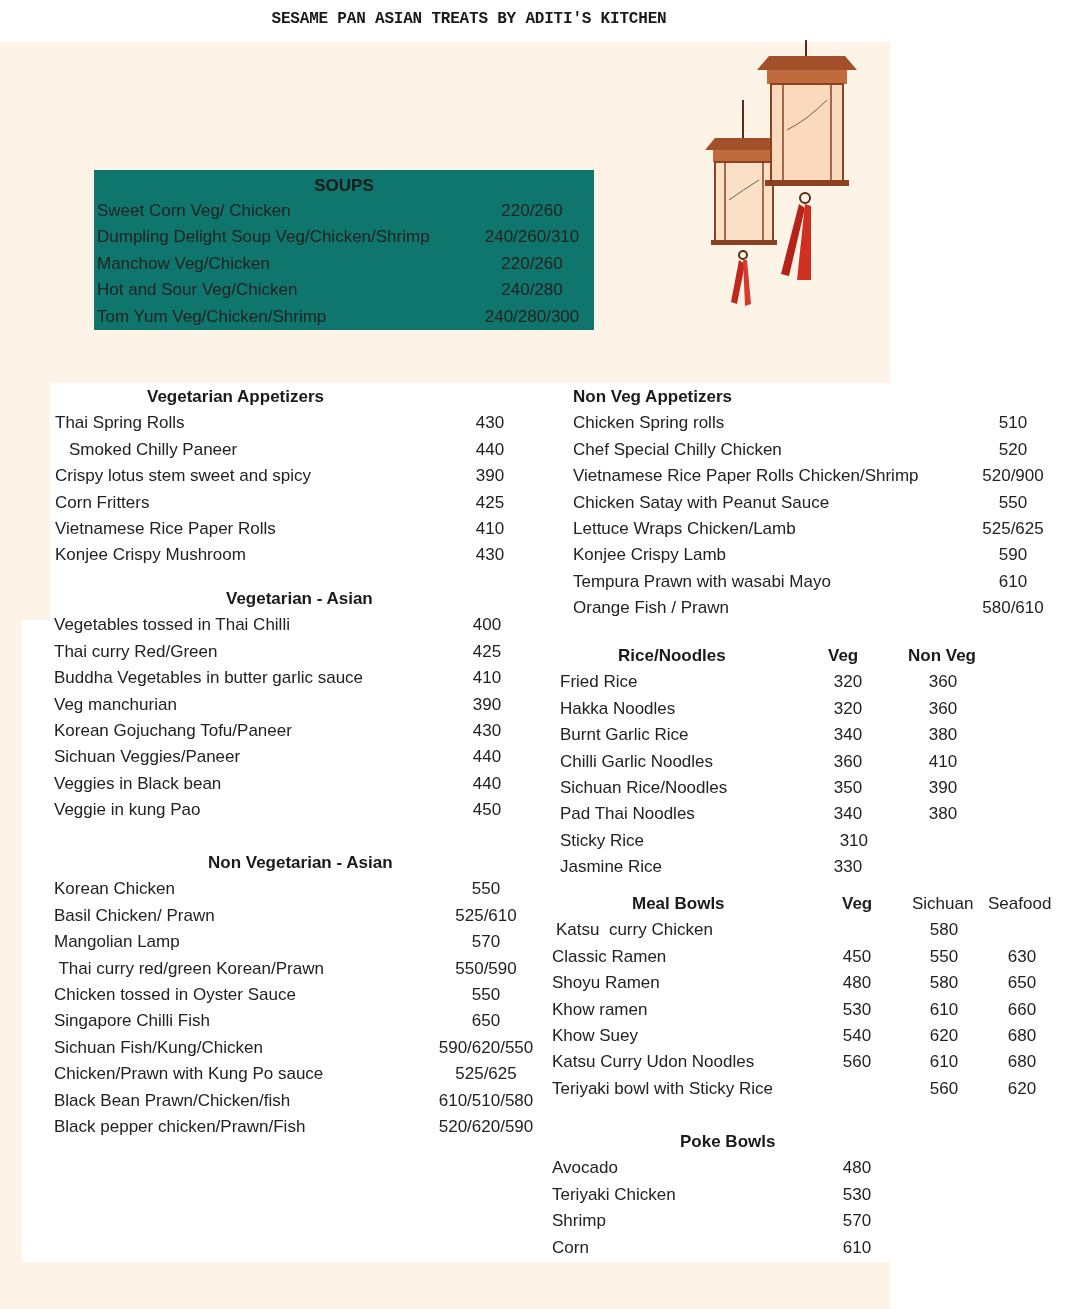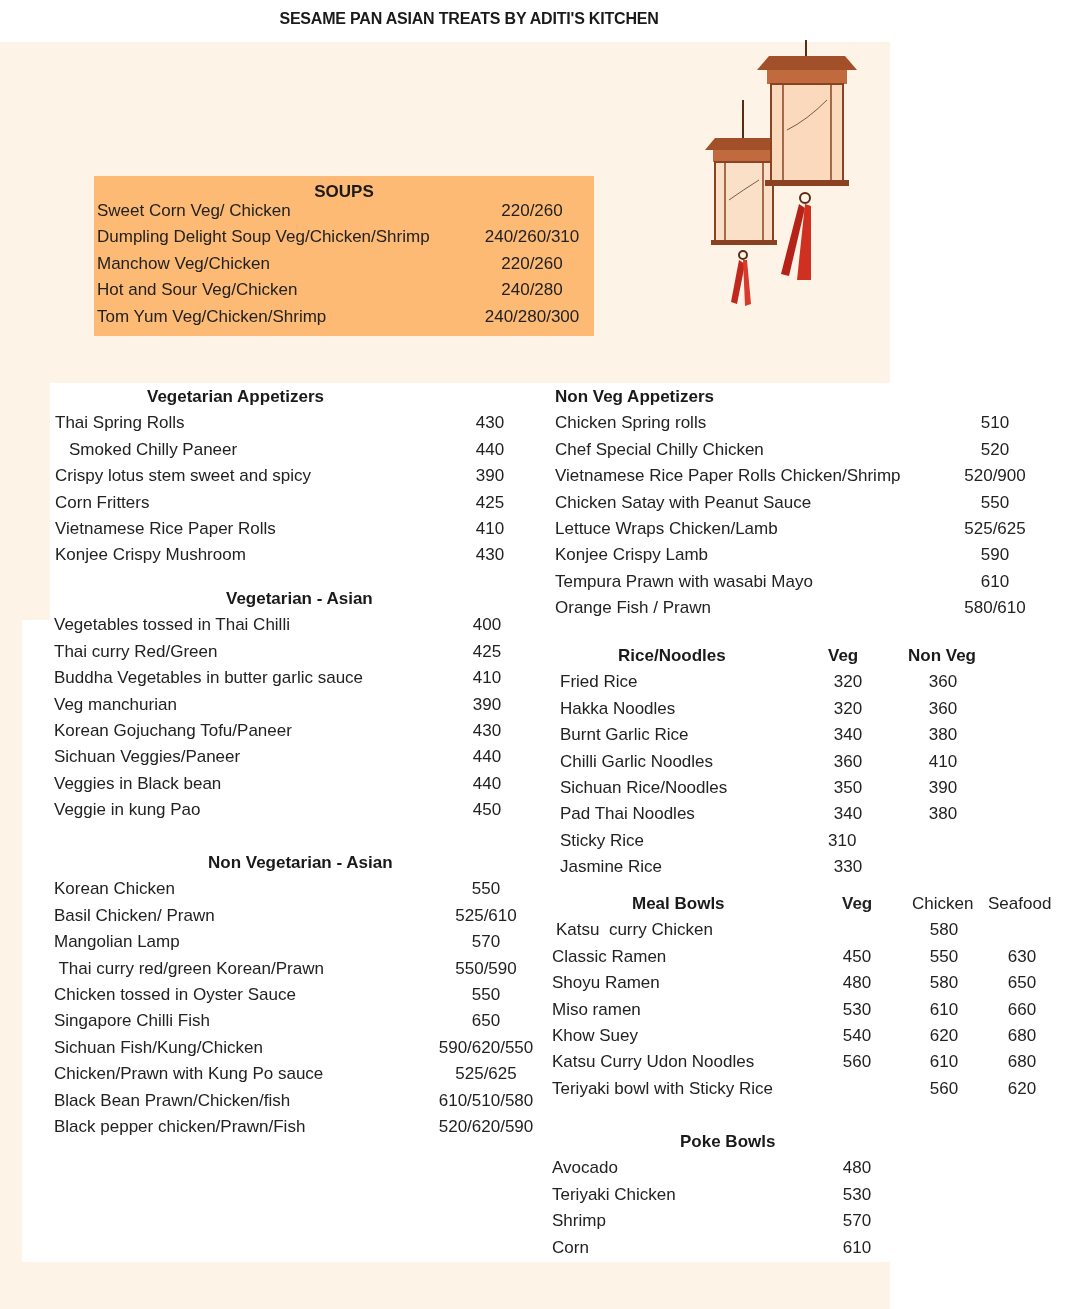--- a/index.html
+++ b/index.html
@@ -1,23 +1,23 @@
 <!DOCTYPE html>
 <html><head>
 <meta charset="utf-8">
 <style>
   html,body{margin:0;padding:0;}
   body{width:1080px;height:1309px;position:relative;background:#ffffff;overflow:hidden;
        font-family:"Liberation Sans","DejaVu Sans",sans-serif;color:#222;}
   .title{position:absolute;top:10px;left:0;width:938px;text-align:center;font-weight:bold;
-         font-size:16px;letter-spacing:-0.2px;color:#1a1a1a;}
+         font-size:16px;letter-spacing:-0.2px;color:#1a1a1a;font-family:Liberation Mono, monospace;}
   .cream{position:absolute;left:0;top:42px;width:890px;height:1267px;background:#fdf3e6;}
   .white-panel-a{position:absolute;left:50px;top:383px;width:1030px;height:240px;background:#fff;}
   .white-panel-b{position:absolute;left:22px;top:620px;width:1058px;height:642px;background:#fff;}
-  .soups{position:absolute;left:94px;top:176px;width:500px;height:160px;background:#fdba74;}
+  .soups{position:absolute;left:94px;top:170px;width:500px;height:160px;background:#0f766e;}
   .row{position:absolute;font-size:17px;line-height:26px;white-space:nowrap;color:#2a2a2a;}
   .hdr{font-weight:bold;color:#1a1a1a;}
   .section{position:absolute;}
   .section .r{height:26.4px;position:relative;font-size:17px;line-height:26px;white-space:nowrap;}
   .section .r span{position:absolute;top:0;}
   .lantern{position:absolute;left:695px;top:40px;width:170px;height:270px;}
 </style>
 </head>
 <body>
 
@@ -186,21 +186,21 @@
   <div class="r">
       <span style="left:0">Black Bean Prawn/Chicken/fish</span>
       <span style="left:378px;width:108px;text-align:center">610/510/580</span>
     </div>
   <div class="r">
       <span style="left:0">Black pepper chicken/Prawn/Fish</span>
       <span style="left:378px;width:108px;text-align:center">520/620/590</span>
     </div>
 </div>
 
-<div class="section" style="left:555px;top:384px;width:490px;">
+<div class="section" style="left:573px;top:384px;width:490px;">
   <div class="r hdr">
       <span style="left:0">Non Veg Appetizers</span>
     </div>
   <div class="r">
       <span style="left:0">Chicken Spring rolls</span>
       <span style="left:400px;width:80px;text-align:center">510</span>
     </div>
   <div class="r">
       <span style="left:0">Chef Special Chilly Chicken</span>
       <span style="left:400px;width:80px;text-align:center">520</span>
@@ -262,35 +262,35 @@
       <span style="left:268px;width:40px;text-align:center">350</span>
       <span style="left:363px;width:40px;text-align:center">390</span>
     </div>
   <div class="r">
       <span style="left:0">Pad Thai Noodles</span>
       <span style="left:268px;width:40px;text-align:center">340</span>
       <span style="left:363px;width:40px;text-align:center">380</span>
     </div>
   <div class="r">
       <span style="left:0">Sticky Rice</span>
-      <span style="left:268px;width:40px;text-align:left">310</span>
+      <span style="left:268px;width:40px;text-align:right">310</span>
       <span style="left:363px;width:40px;text-align:center"></span>
     </div>
   <div class="r">
       <span style="left:0">Jasmine Rice</span>
       <span style="left:268px;width:40px;text-align:center">330</span>
       <span style="left:363px;width:40px;text-align:center"></span>
     </div>
 </div>
 
 <div class="section" style="left:552px;top:891px;width:520px;">
   <div class="r">
     <span class="hdr" style="left:80px;font-weight:bold">Meal Bowls</span>
     <span style="left:290px;font-weight:bold">Veg</span>
-    <span style="left:360px">Chicken</span>
+    <span style="left:360px">Sichuan</span>
     <span style="left:436px">Seafood</span>
   </div>
   <div class="r">
       <span style="left:4px;white-space:pre">Katsu  curry Chicken</span>
       <span style="left:285px;width:40px;text-align:center"></span>
       <span style="left:372px;width:40px;text-align:center">580</span>
       <span style="left:450px;width:40px;text-align:center"></span>
     </div>
   <div class="r">
       <span style="left:0">Classic Ramen</span>
@@ -298,21 +298,21 @@
       <span style="left:372px;width:40px;text-align:center">550</span>
       <span style="left:450px;width:40px;text-align:center">630</span>
     </div>
   <div class="r">
       <span style="left:0">Shoyu Ramen</span>
       <span style="left:285px;width:40px;text-align:center">480</span>
       <span style="left:372px;width:40px;text-align:center">580</span>
       <span style="left:450px;width:40px;text-align:center">650</span>
     </div>
   <div class="r">
-      <span style="left:0">Miso ramen</span>
+      <span style="left:0">Khow ramen</span>
       <span style="left:285px;width:40px;text-align:center">530</span>
       <span style="left:372px;width:40px;text-align:center">610</span>
       <span style="left:450px;width:40px;text-align:center">660</span>
     </div>
   <div class="r">
       <span style="left:0">Khow Suey</span>
       <span style="left:285px;width:40px;text-align:center">540</span>
       <span style="left:372px;width:40px;text-align:center">620</span>
       <span style="left:450px;width:40px;text-align:center">680</span>
     </div>

